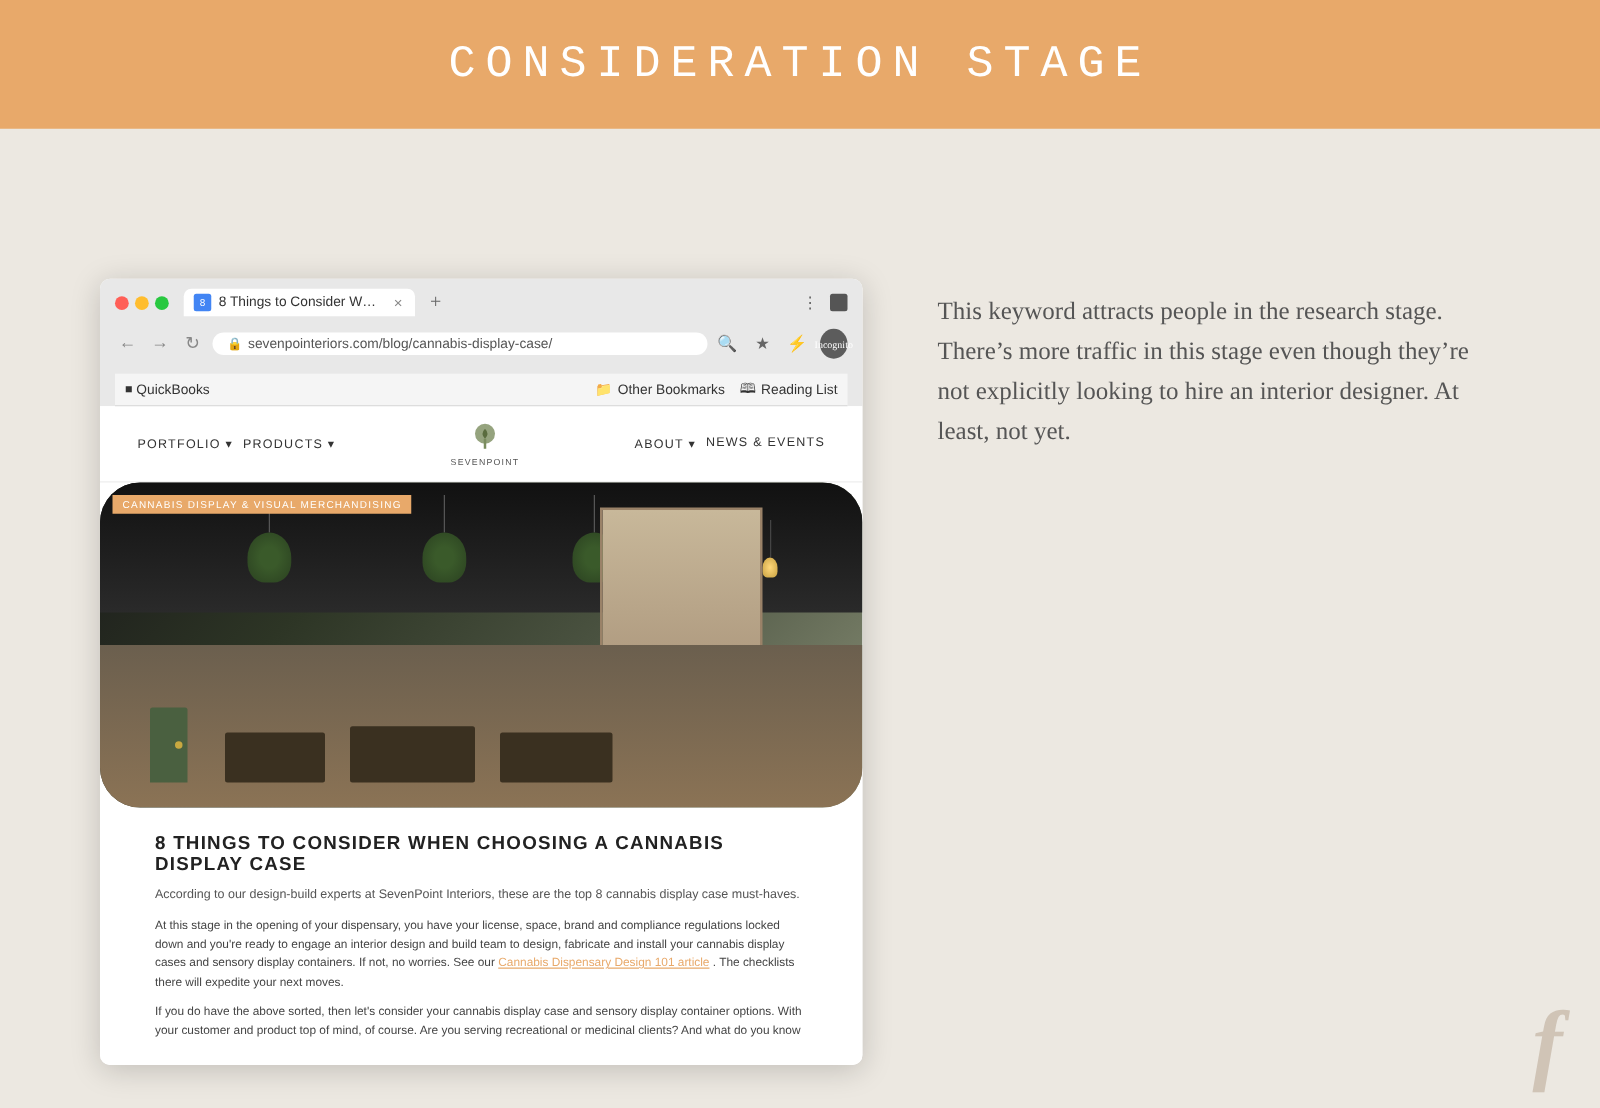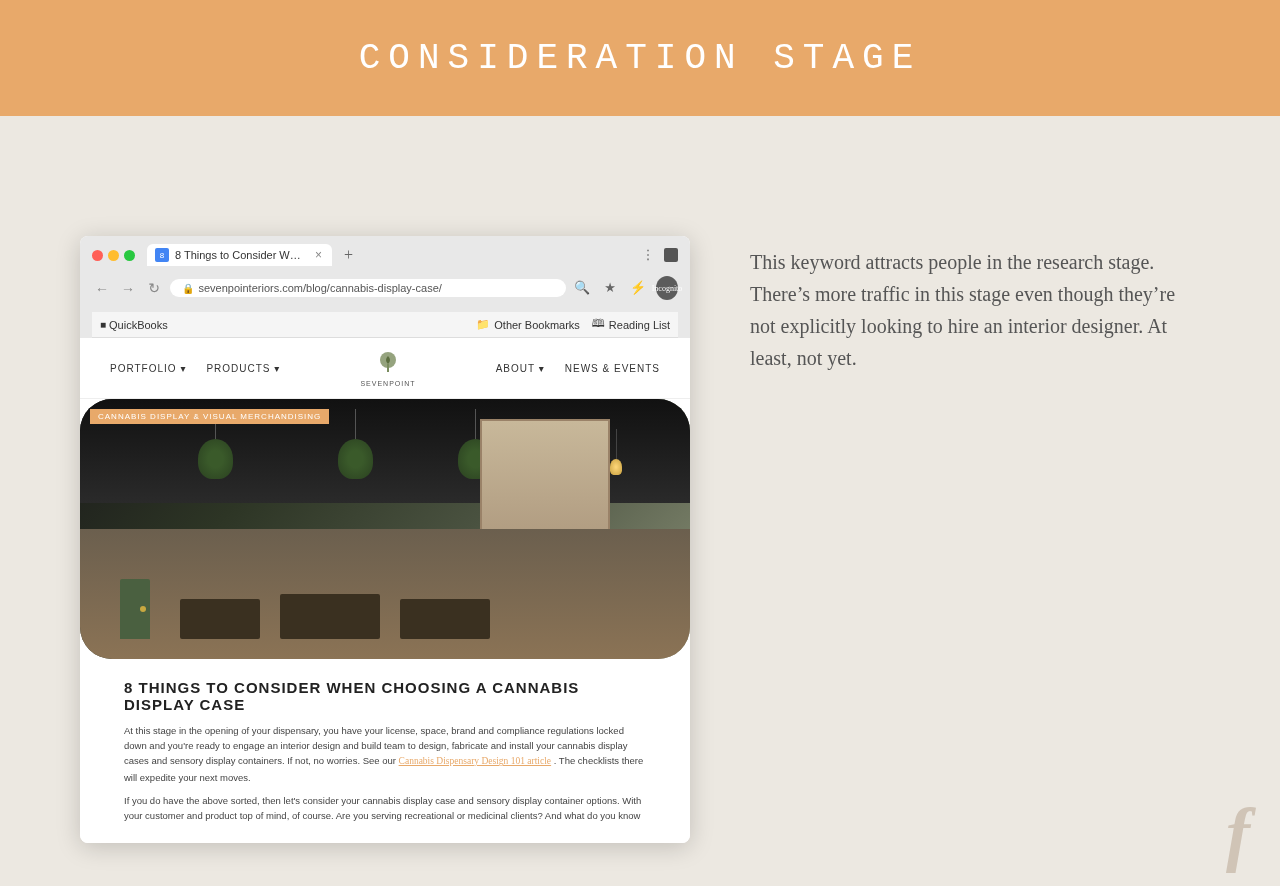--- a/index.html
+++ b/index.html
@@ -9,21 +9,21 @@
       height: 886px;
       overflow: hidden;
       font-family: Georgia, 'Times New Roman', serif;
       background: #ece8e1;
     }
 
     
     .header {
       background: #e8a96a;
       width: 100%;
-      height: 116px;
+      height: 103px;
       display: flex;
       align-items: center;
       justify-content: center;
     }
 
     .header-title {
       color: #ffffff;
       font-family: 'Courier New', Courier, monospace;
       font-size: 36px;
       font-weight: 400;
@@ -239,21 +239,21 @@
     .site-nav {
       display: flex;
       align-items: center;
       justify-content: space-between;
       padding: 10px 30px;
       border-bottom: 1px solid #eee;
     }
 
     .site-nav-links {
       display: flex;
-      gap: 20px;
+      gap: 8px;
     }
 
     .site-nav-link {
       font-size: 10px;
       color: #333;
       text-transform: uppercase;
       letter-spacing: 1px;
       font-family: Arial, sans-serif;
     }
 
@@ -418,21 +418,20 @@
     .article-body {
       font-size: 9.5px;
       color: #444;
       line-height: 1.6;
       font-family: Arial, sans-serif;
     }
 
     .article-link {
       color: #e8a96a;
       text-decoration: underline;
-      font-family: Liberation Serif, serif;
     }
 
     .article-body-2 {
       font-size: 9.5px;
       color: #444;
       line-height: 1.6;
       font-family: Arial, sans-serif;
       margin-top: 8px;
     }
 
@@ -614,20 +613,21 @@
           <div style="position:absolute;left:40px;bottom:20px;width:30px;height:60px;background:#4a6040;border-radius:2px 2px 0 0;">
             <div style="width:6px;height:6px;border-radius:50%;background:#c8a840;position:absolute;right:4px;top:50%;transform:translateY(-50%);"></div>
           </div>
 
           <div class="category-badge">CANNABIS DISPLAY &amp; VISUAL MERCHANDISING</div>
         </div>
       </div>
 
       <div class="site-article">
         <div class="article-title">8 THINGS TO CONSIDER WHEN CHOOSING A CANNABIS DISPLAY CASE</div>
+        <div class="article-byline">According to our design-build experts at SevenPoint Interiors, these are the top 8 cannabis display case must-haves.</div>
         <div class="article-body">
           <span>At this stage in the opening of your dispensary, you have your license, space, brand and compliance regulations locked down and you're ready to engage an interior design and build team to design, fabricate and install your cannabis display cases and sensory display containers. If not, no worries. See our</span>
           <span class="article-link">Cannabis Dispensary Design 101 article</span>
           <span>. The checklists there will expedite your next moves.</span>
         </div>
         <div class="article-body-2">If you do have the above sorted, then let's consider your cannabis display case and sensory display container options. With your customer and product top of mind, of course. Are you serving recreational or medicinal clients? And what do you know</div>
       </div>
 
     </div>
   </div>

